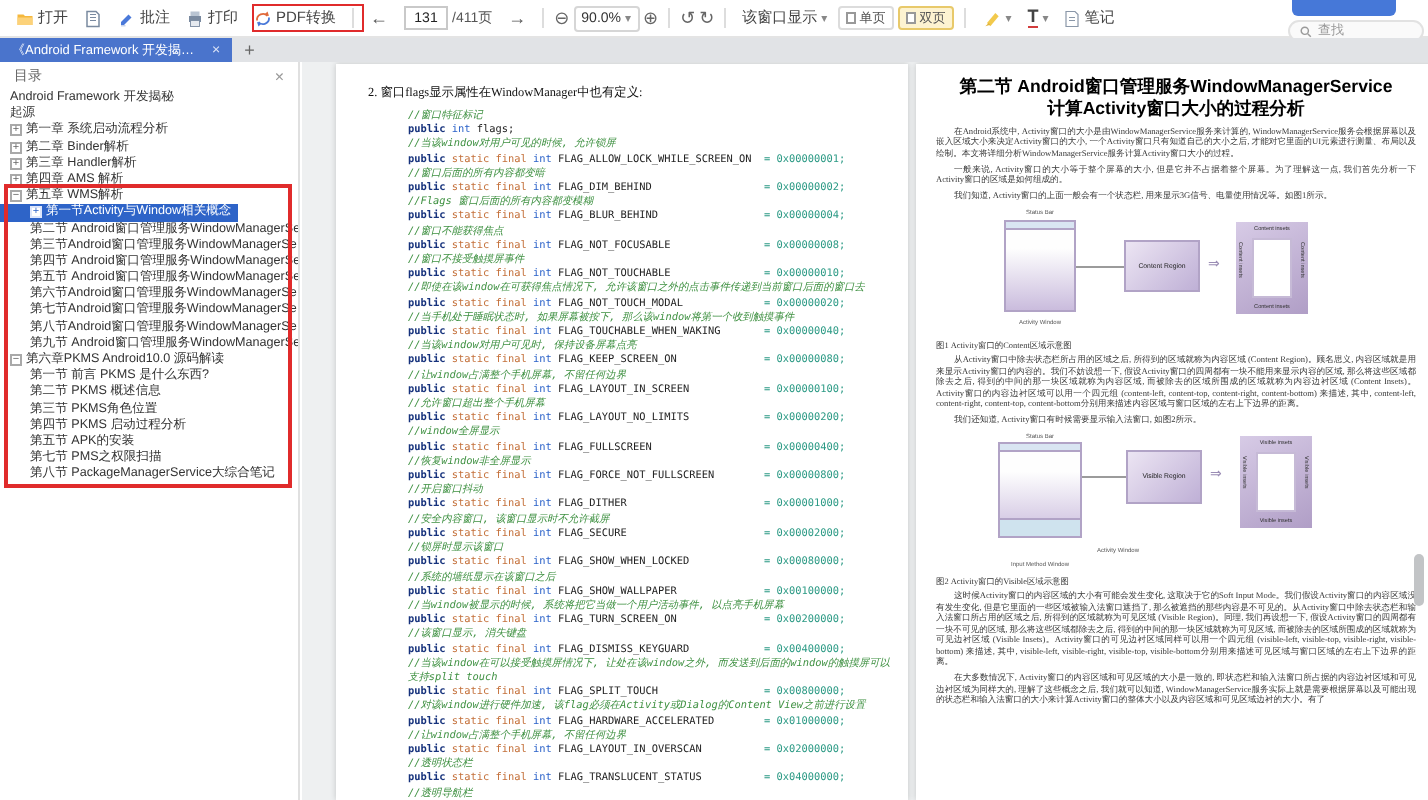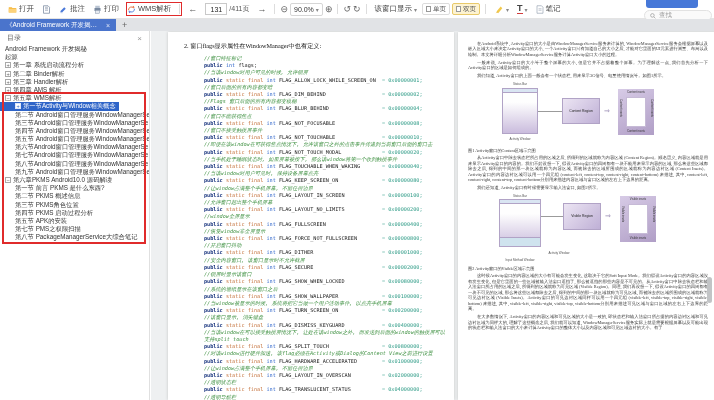--- a/index.html
+++ b/index.html
@@ -155,21 +155,21 @@
         </svg>
       <span>打印</span>
     </div>
     <div class="tbtn">
       <svg width="9" height="9" viewBox="0 0 12 12">
           <path d="M2 7a4 4 0 0 1 7-3" stroke="#e06a3b" fill="none" stroke-width="1.2"></path>
           <path d="M10 5a4 4 0 0 1-7 3" stroke="#4a79d9" fill="none" stroke-width="1.2"></path>
           <path d="M9 1l1 3-3-1z" fill="#e06a3b"></path>
           <path d="M3 11l-1-3 3 1z" fill="#4a79d9"></path>
         </svg>
-      <span>WMS解析</span>
+      <span>PDF转换</span>
     </div>
     <div class="sep"></div>
     <span class="arrow-btn">←</span>
     <div class="page-group">
       <span class="page-input">131</span>
       <span class="page-total">/411页</span>
     </div>
     <span class="arrow-btn">→</span>
     <div class="sep"></div>
     <span class="uni-icon">⊖</span>
@@ -370,20 +370,22 @@
           <div class="cm">//让window占满整个手机屏幕, 不留任何边界</div>
           <div class="codeline"><span class="kw">public</span> <span class="mid">static final</span> <span class="typ">int</span> <span class="nm">FLAG_LAYOUT_IN_OVERSCAN</span><span class="vl">= 0x02000000;</span></div>
           <div class="cm">//透明状态栏</div>
           <div class="codeline"><span class="kw">public</span> <span class="mid">static final</span> <span class="typ">int</span> <span class="nm">FLAG_TRANSLUCENT_STATUS</span><span class="vl">= 0x04000000;</span></div>
           <div class="cm">//透明导航栏</div>
         </div>
     </div>
 
     <div class="page page-right">
       <div class="article">
+        <div class="art-title">第二节  Android窗口管理服务WindowManagerService</div>
+        <div class="art-title">计算Activity窗口大小的过程分析</div>
         <p class="art-p">在Android系统中, Activity窗口的大小是由WindowManagerService服务来计算的, WindowManagerService服务会根据屏幕以及嵌入区域大小来决定Activity窗口的大小, 一个Activity窗口只有知道自己的大小之后, 才能对它里面的UI元素进行测量、布局以及绘制。本文将详细分析WindowManagerService服务计算Activity窗口大小的过程。</p>
         <p class="art-p">一般来说, Activity窗口的大小等于整个屏幕的大小, 但是它并不占据着整个屏幕。为了理解这一点, 我们首先分析一下Activity窗口的区域是如何组成的。</p>
         <p class="art-p">我们知道, Activity窗口的上面一般会有一个状态栏, 用来显示3G信号、电量使用情况等。如图1所示。</p>
 
         <div class="fig fig1">
           <div class="f-label" style="left:34px;top:0;width:36px;">Status Bar</div>
           <div class="f-box f-screen" style="left:34px;top:6px;width:36px;height:46px;">
             <div class="f-statusbar"></div>
           </div>
           <div class="f-label" style="left:28px;top:55px;width:48px;">Activity Window</div>

